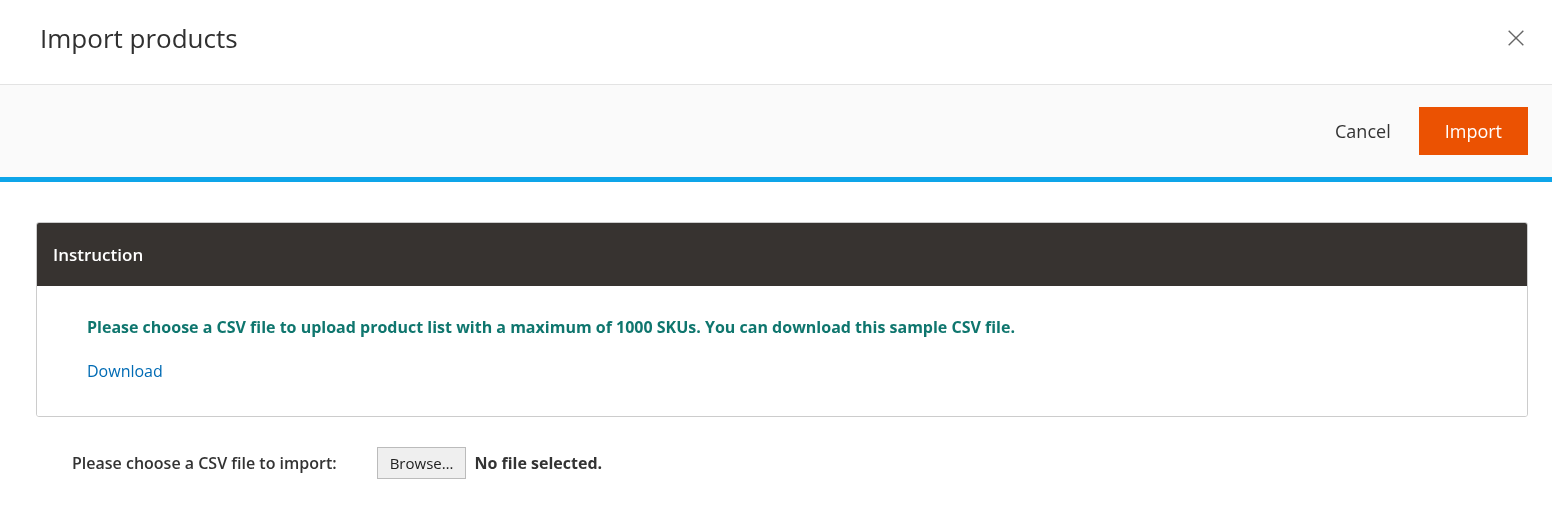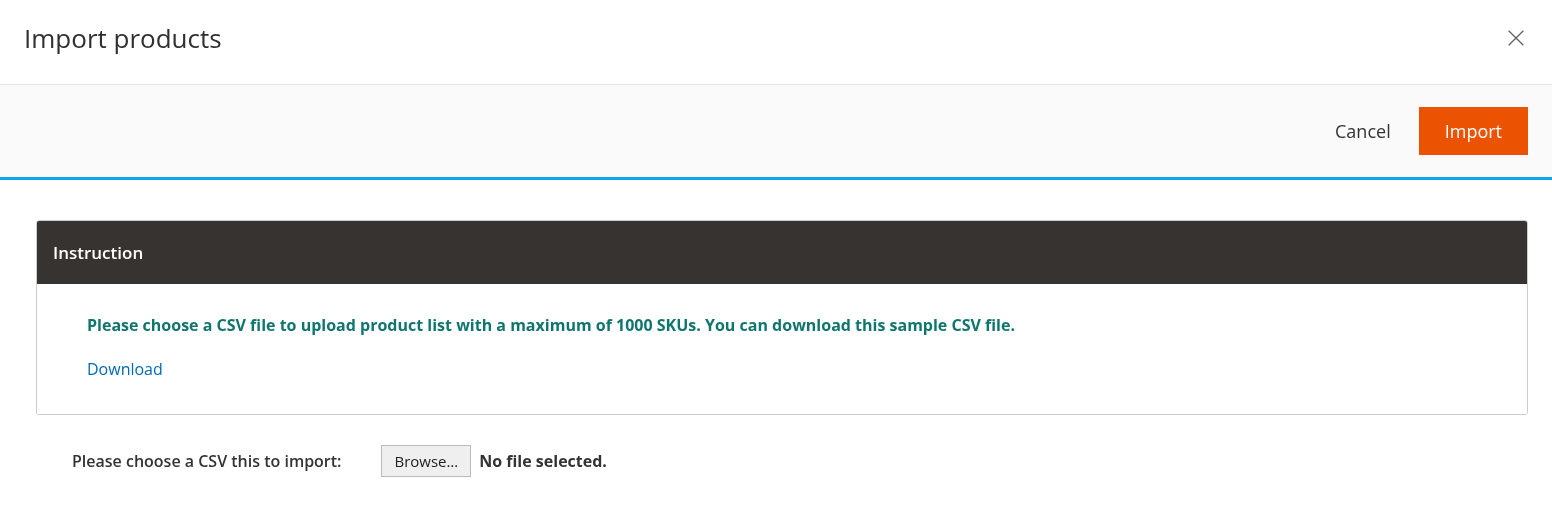--- a/index.html
+++ b/index.html
@@ -10,21 +10,21 @@
     body {
       font-family: 'Open Sans', 'Helvetica Neue', Helvetica, Arial, sans-serif;
       background: #ffffff;
       color: #333;
       width: 1552px;
     }
     .modal-header {
       display: flex;
       justify-content: space-between;
       align-items: center;
-      padding: 20px 24px 28px 24px;
+      padding: 20px 24px 28px 40px;
     }
     .modal-title {
       font-size: 26px;
       font-weight: 400;
       color: #303030;
     }
     .close-icon {
       cursor: pointer;
       width: 24px;
       height: 24px;
@@ -35,21 +35,21 @@
     }
     .close-icon svg {
       width: 22px;
       height: 22px;
       stroke: #666;
       stroke-width: 1.5;
     }
     .toolbar {
       background: #fafafa;
       border-top: 1px solid #e3e3e3;
-      border-bottom: 3px solid #0ea5e9;
+      border-bottom: 5px solid #0ea5e9;
       padding: 22px 24px;
       display: flex;
       justify-content: flex-end;
       align-items: center;
       gap: 28px;
     }
     .cancel-link {
       font-size: 18px;
       color: #333;
       cursor: pointer;
@@ -148,19 +148,19 @@
 <div class="content-area">
   <div class="instruction-panel">
     <div class="instruction-header">Instruction</div>
     <div class="instruction-body">
       <p class="instruction-text">Please choose a CSV file to upload product list with a maximum of 1000 SKUs. You can download this sample CSV file.</p>
       <a class="download-link">Download</a>
     </div>
   </div>
 
   <div class="file-row">
-    <span class="file-label">Please choose a CSV this to import:</span>
+    <span class="file-label">Please choose a CSV file to import:</span>
     <div class="file-input-wrap">
       <button class="browse-button">Browse…</button>
       <span class="no-file-text">No file selected.</span>
     </div>
   </div>
 </div>
 
 </body></html>

